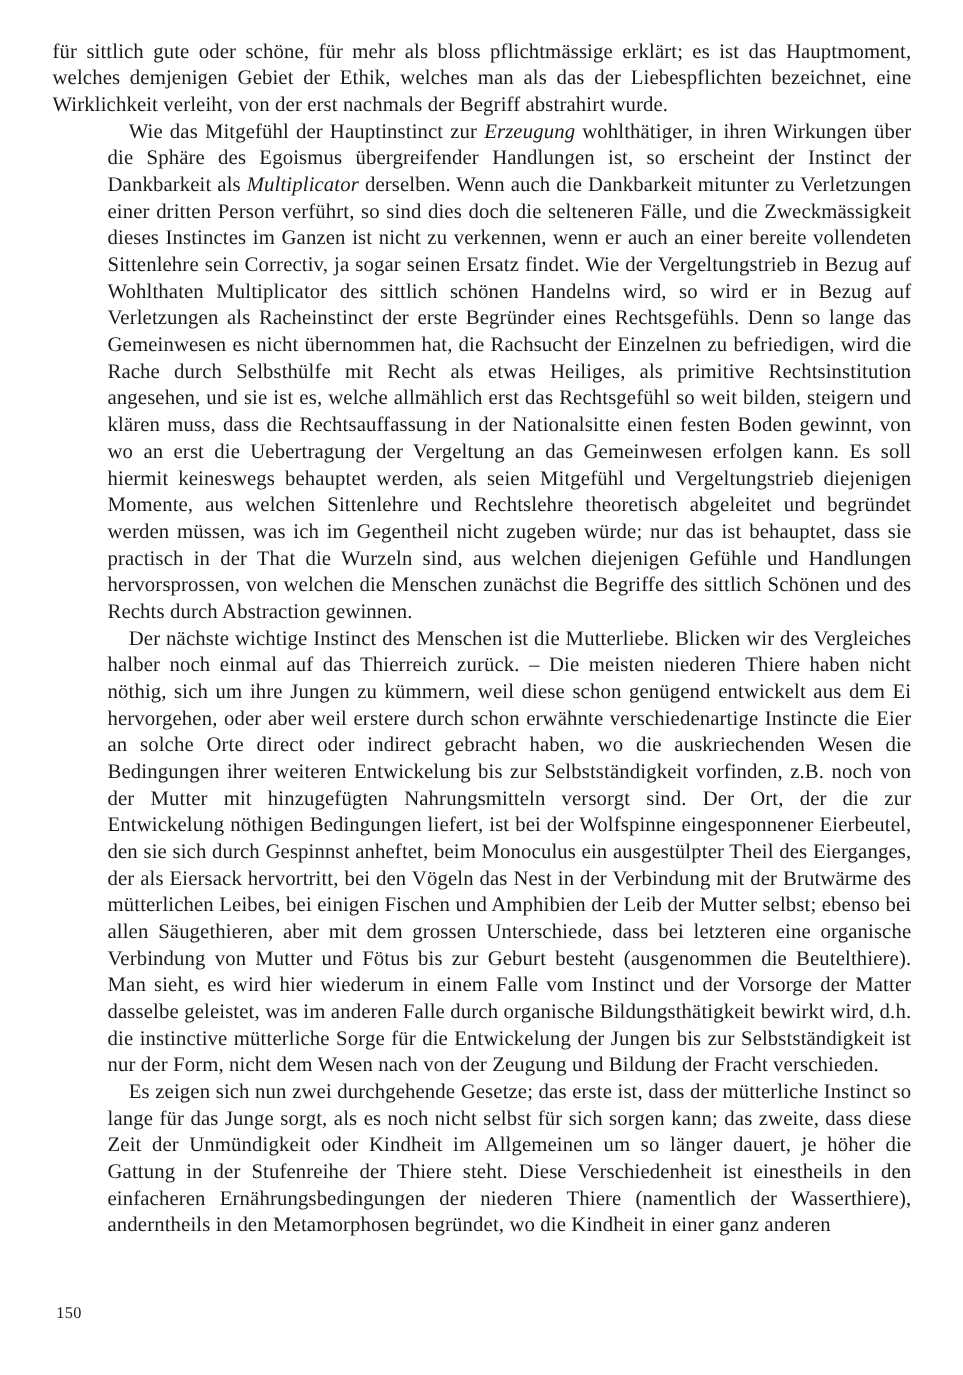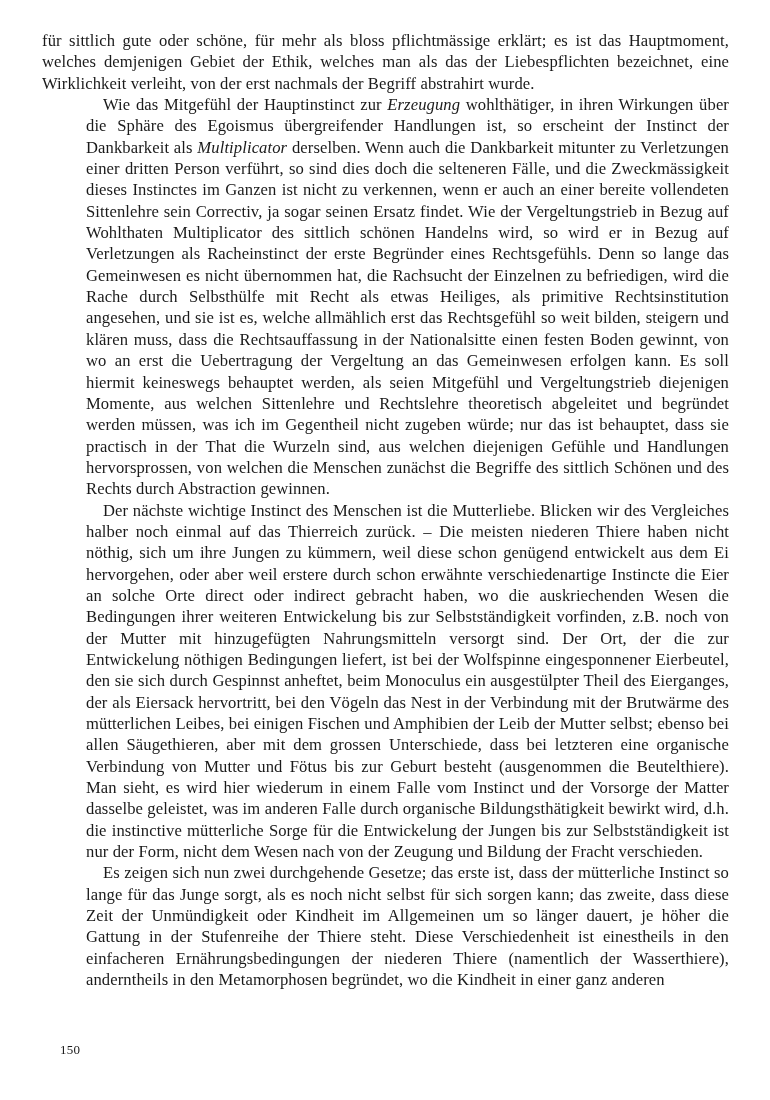--- a/index.html
+++ b/index.html
@@ -33,21 +33,21 @@
   }
   .text-block p.indent {
     text-indent: 17px;
     margin-left: 44px;
   }
   .italic {
     font-style: italic;
   }
   .page-number {
     position: absolute;
-    left: 60px;
+    left: 45px;
     top: 1042px;
     font-size: 13px;
     letter-spacing: 0.3px;
   }
 </style>
 </head>
 <body>
 
 <div class="page" style="color: rgb(26, 26, 26); background: rgb(255, 255, 255);">
   <div class="text-block">

